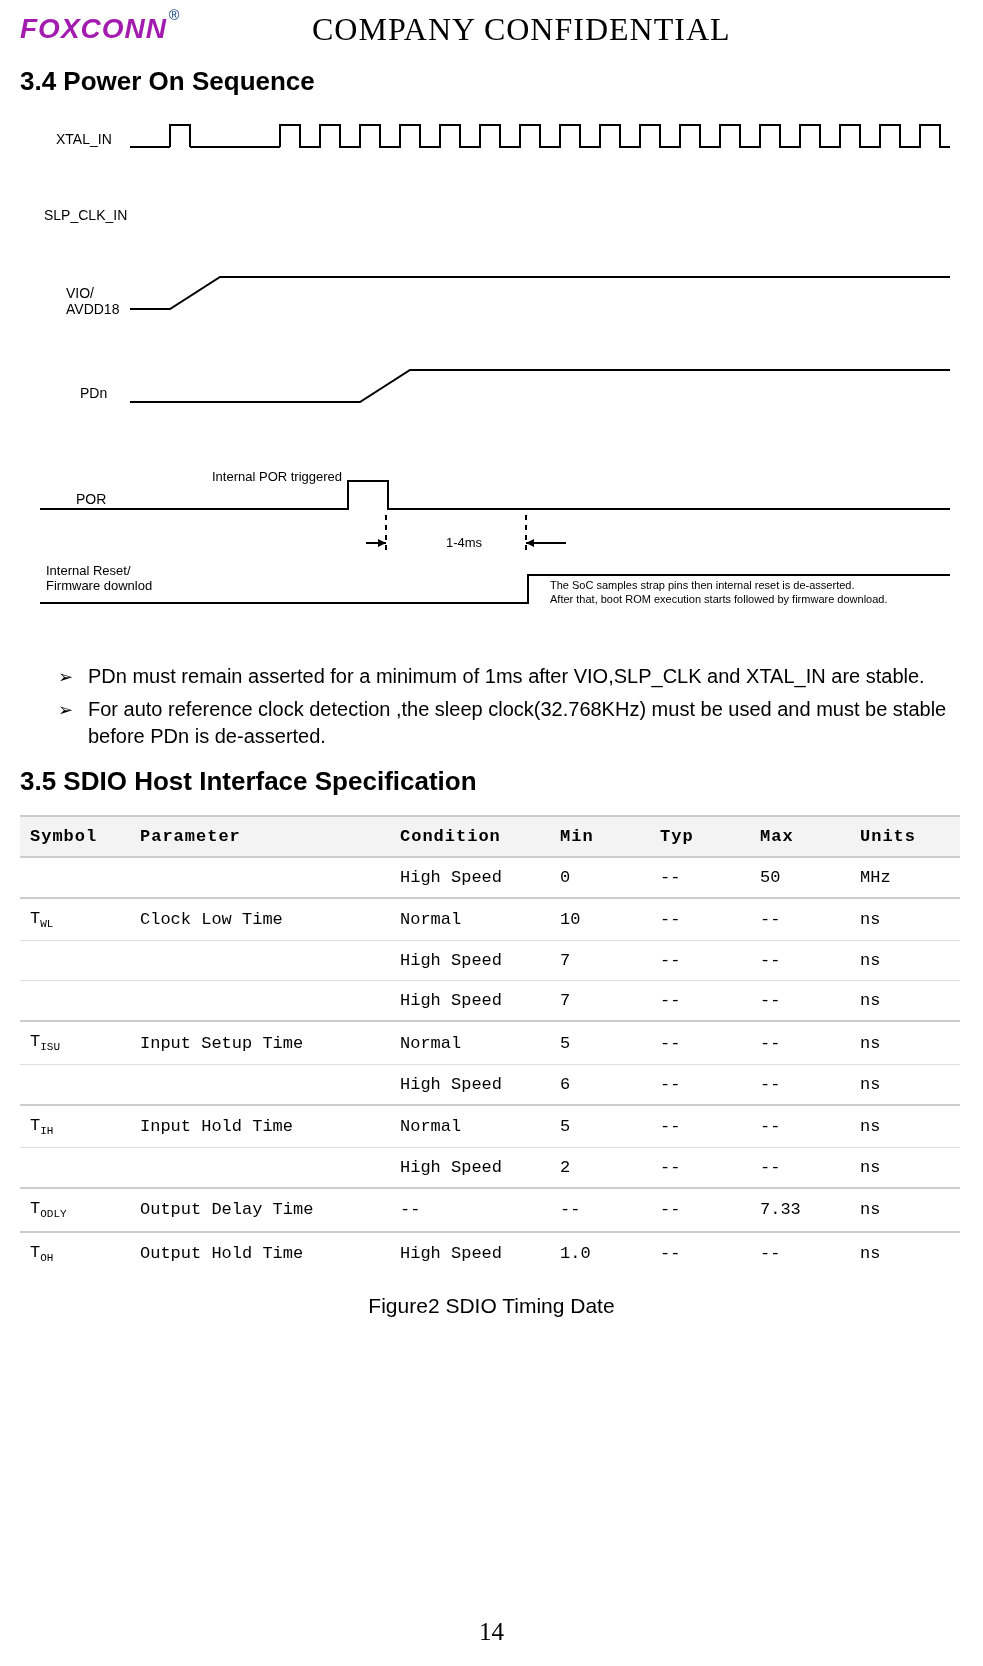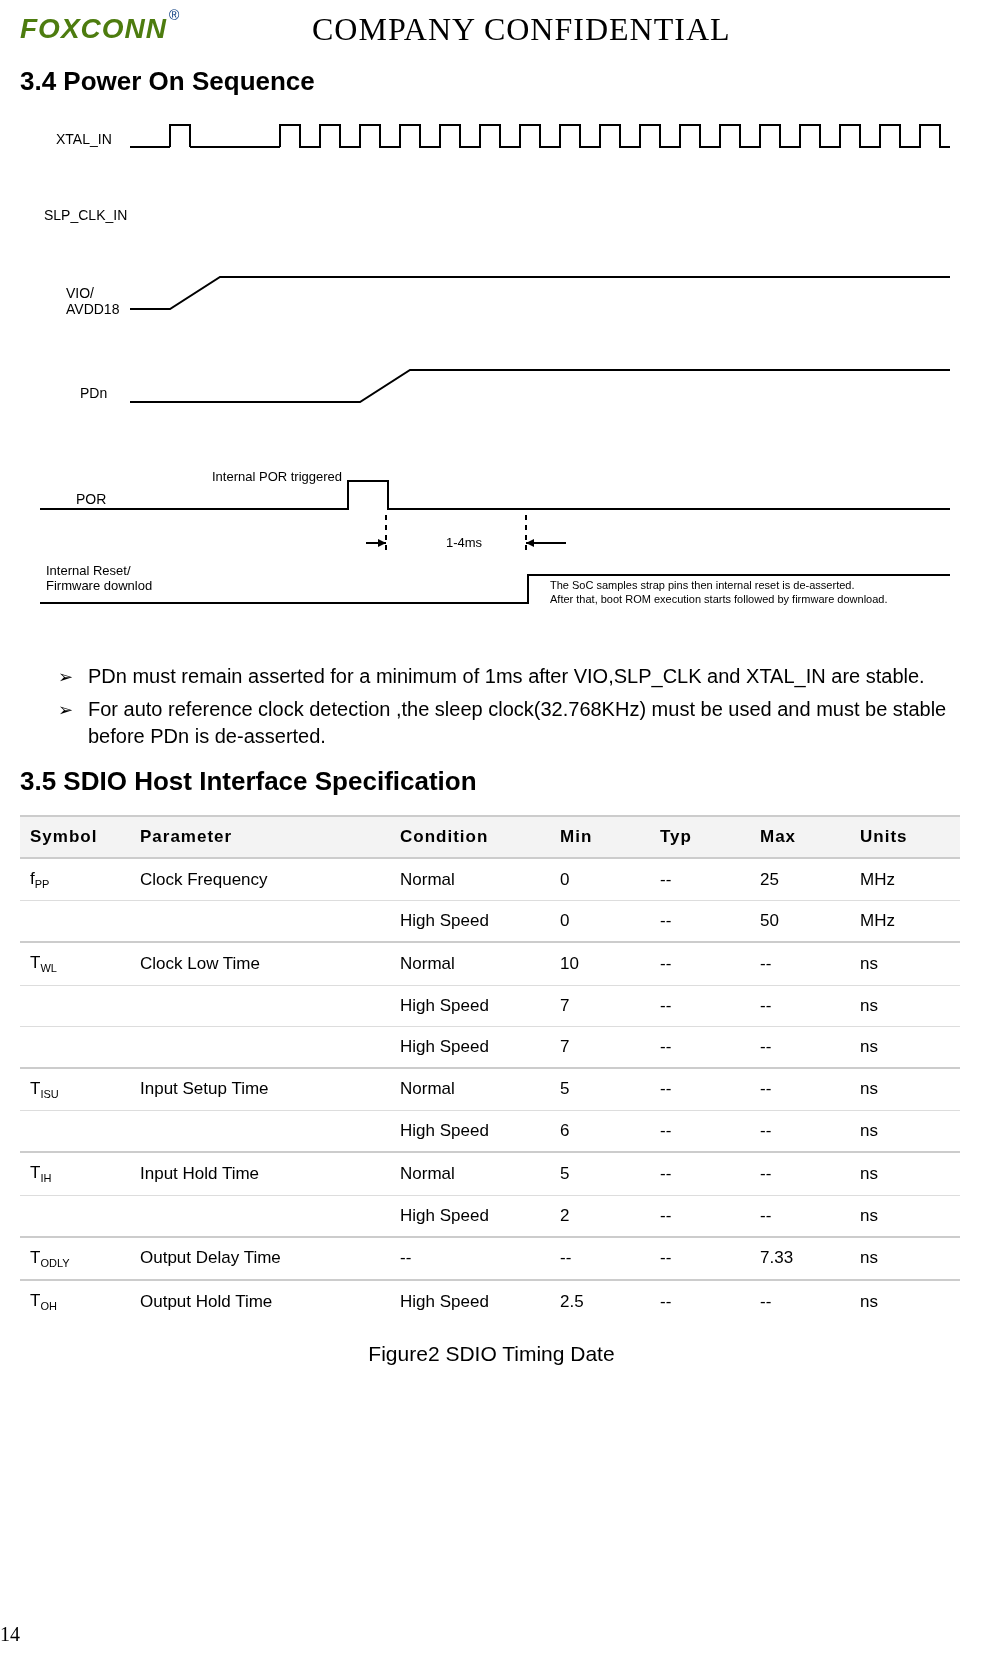--- a/index.html
+++ b/index.html
@@ -18,21 +18,21 @@
       width: 270px;
       height: 38px;
       display: flex;
       align-items: center;
       margin-right: 22px;
     }
     .logo-text {
       font-family: Arial Black, Arial, sans-serif;
       font-weight: 900;
       font-size: 28px;
-      color: #4d7c0f;
+      color: #a21caf;
       letter-spacing: 1px;
       font-style: italic;
     }
     .logo-reg {
       font-size: 14px;
       color: #01357b;
       position: relative;
       top: -14px;
       left: 2px;
     }
@@ -78,20 +78,21 @@
       left: 0;
       top: 2px;
       font-size: 18px;
     }
     
     .spec-table {
       width: 940px;
       border-collapse: collapse;
       font-size: 17px;
       margin-top: 4px;
+      font-family: Liberation Mono, monospace;
     }
     .spec-table th {
       background: #f3f3f3;
       text-align: left;
       font-weight: bold;
       padding: 10px 10px;
       border-top: 2px solid #ccc;
       border-bottom: 2px solid #ccc;
       letter-spacing: 1px;
     }
@@ -106,23 +107,23 @@
     .caption {
       text-align: center;
       font-size: 21px;
       margin-top: 20px;
     }
     .pagenum {
       position: absolute;
       bottom: 20px;
       left: 0;
       width: 100%;
-      text-align: left;
+      text-align: center;
       font-family: "Times New Roman", Times, serif;
-      font-size: 20px;
+      font-size: 25px;
     }
     .small-note {
       position: absolute;
       font-size: 11px;
       line-height: 1.2;
     }
   </style>
 </head>
 <body>
 
@@ -220,29 +221,20 @@
       <th style="width:110px">Symbol</th>
       <th style="width:260px">Parameter</th>
       <th style="width:160px">Condition</th>
       <th style="width:100px">Min</th>
       <th style="width:100px">Typ</th>
       <th style="width:100px">Max</th>
       <th>Units</th>
     </tr>
   </thead>
   <tbody id="spec-body">
-      <tr class="sep">
-        <td><span>f</span><span class="sub">PP</span></td>
-        <td>Clock Frequency</td>
-        <td>Normal</td>
-        <td>0</td>
-        <td>--</td>
-        <td>25</td>
-        <td>MHz</td>
-      </tr>
       <tr>
         <td></td>
         <td></td>
         <td>High Speed</td>
         <td>0</td>
         <td>--</td>
         <td>50</td>
         <td>MHz</td>
       </tr>
       <tr class="sep">
@@ -314,21 +306,21 @@
         <td>--</td>
         <td>--</td>
         <td>--</td>
         <td>7.33</td>
         <td>ns</td>
       </tr>
       <tr class="sep">
         <td><span>T</span><span class="sub">OH</span></td>
         <td>Output Hold Time</td>
         <td>High Speed</td>
-        <td>2.5</td>
+        <td>1.0</td>
         <td>--</td>
         <td>--</td>
         <td>ns</td>
       </tr>
     </tbody>
 </table>
 <div class="caption">Figure2 SDIO Timing Date</div>
 
 <div class="pagenum">14</div>
 

